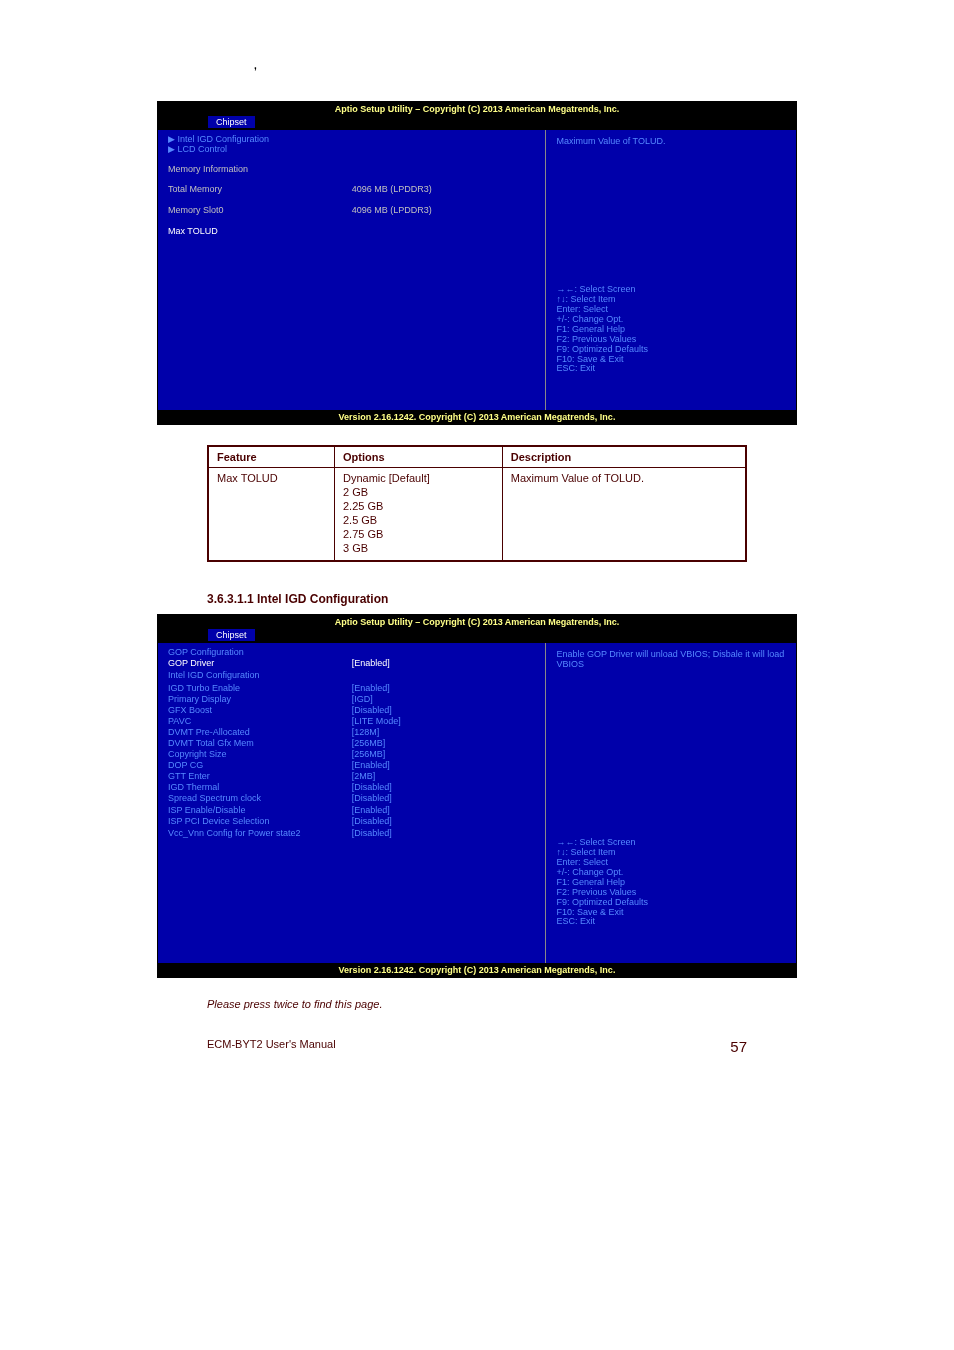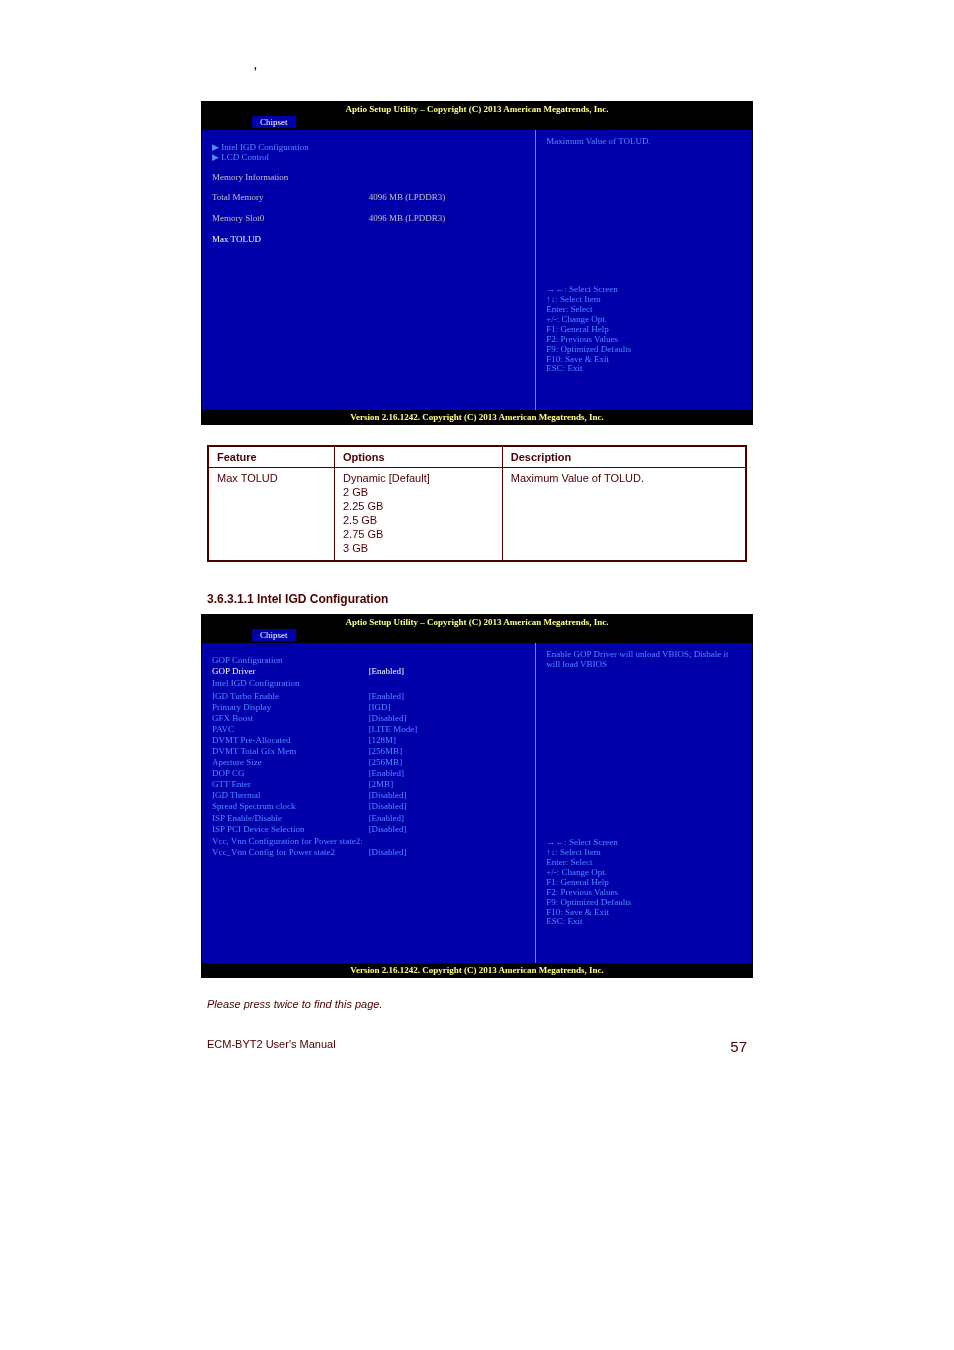--- a/index.html
+++ b/index.html
@@ -10,25 +10,25 @@
       width: 954px;
       padding: 60px 0 40px 0;
     }
     .small-mark {
       margin-left: 254px;
       font-size: 10px;
       font-weight: bold;
       margin-bottom: 30px;
     }
     .bios-window {
-      width: 552px;
+      width: 640px;
       margin: 0 auto 20px auto;
       background: #0000aa;
       border: 1px solid #000;
-      font-family: Liberation Serif, serif;
+      font-family: Liberation Sans, sans-serif;
       font-size: 9px;
       color: #ffffff;
     }
     .bios-header {
       background: #000000;
       color: #ffff88;
       text-align: center;
       padding: 2px 0;
       font-weight: bold;
     }
@@ -44,21 +44,20 @@
     }
     .bios-body {
       display: flex;
       min-height: 280px;
     }
     .bios-left {
       flex: 1.6;
       padding: 4px 10px;
       color: #c0c0c0;
       position: relative;
-      margin-top: 8px;
     }
     .bios-right {
       flex: 1;
       padding: 6px 10px;
       border-left: 1px solid #888;
       color: #5588ff;
       display: flex;
       flex-direction: column;
       justify-content: space-between;
     }
@@ -253,21 +252,21 @@
         </div>
         <div class="bios-row">
           <span class="bios-label" style="color: rgb(85, 136, 255);">DVMT Pre-Allocated</span>
           <span class="bios-value" style="color: rgb(85, 136, 255);">[128M]</span>
         </div>
         <div class="bios-row">
           <span class="bios-label" style="color: rgb(85, 136, 255);">DVMT Total Gfx Mem</span>
           <span class="bios-value" style="color: rgb(85, 136, 255);">[256MB]</span>
         </div>
         <div class="bios-row">
-          <span class="bios-label" style="color: rgb(85, 136, 255);">Aperture Size</span>
+          <span class="bios-label" style="color: rgb(85, 136, 255);">Copyright Size</span>
           <span class="bios-value" style="color: rgb(85, 136, 255);">[256MB]</span>
         </div>
         <div class="bios-row">
           <span class="bios-label" style="color: rgb(85, 136, 255);">DOP CG</span>
           <span class="bios-value" style="color: rgb(85, 136, 255);">[Enabled]</span>
         </div>
         <div class="bios-row">
           <span class="bios-label" style="color: rgb(85, 136, 255);">GTT Enter</span>
           <span class="bios-value" style="color: rgb(85, 136, 255);">[2MB]</span>
         </div>
@@ -286,24 +285,20 @@
         <div class="bios-row">
           <span class="bios-label" style="color: rgb(85, 136, 255);">ISP Enable/Disable</span>
           <span class="bios-value" style="color: rgb(85, 136, 255);">[Enabled]</span>
         </div>
         <div class="bios-row">
           <span class="bios-label" style="color: rgb(85, 136, 255);">ISP PCI Device Selection</span>
           <span class="bios-value" style="color: rgb(85, 136, 255);">[Disabled]</span>
         </div>
         <div class="bios-row">
           <span class="bios-label" style="color: rgb(85, 136, 255);"></span>
-          <span class="bios-value" style="color: rgb(85, 136, 255);"></span>
-        </div>
-        <div class="bios-row">
-          <span class="bios-label" style="color: rgb(85, 136, 255);">Vcc, Vnn Configuration for Power state2:</span>
           <span class="bios-value" style="color: rgb(85, 136, 255);"></span>
         </div>
         <div class="bios-row">
           <span class="bios-label" style="color: rgb(85, 136, 255);">Vcc_Vnn Config for Power state2</span>
           <span class="bios-value" style="color: rgb(85, 136, 255);">[Disabled]</span>
         </div>
       </div>
     <div class="bios-right">
       <div>Enable GOP Driver will unload VBIOS; Disbale it will load VBIOS</div>
       <div class="help-block">

